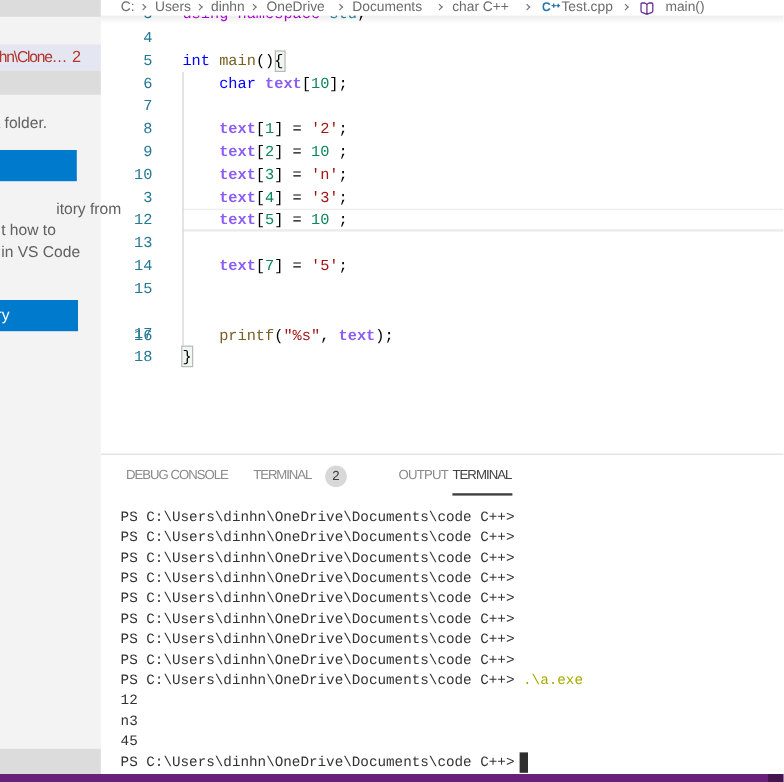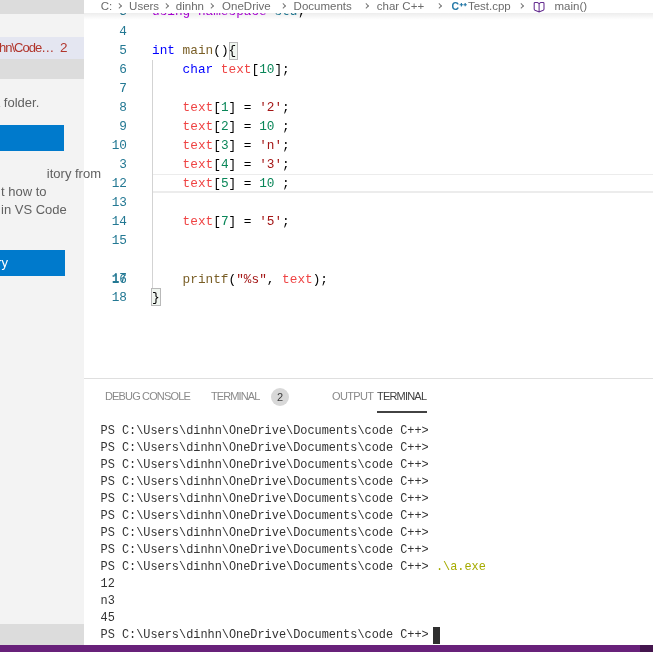--- a/index.html
+++ b/index.html
@@ -17,21 +17,21 @@
 
 #status { left:0; top:645px; width:653px; height:7px; background:#68217a; }
 
 #editor { left:84px; top:0; width:569px; height:373px; background:#ffffff; overflow:hidden; }
 .cl { position:absolute; left:0; width:569px; height:19px; line-height:19px; font-family:"Liberation Mono",monospace; font-size:12.75px; white-space:pre; color:#000000; }
 .ln { position:absolute; left:0; top:0; width:43px; text-align:right; color:#237893; }
 .ct { position:absolute; left:68px; top:0; }
 .kw { color:#0000ff; }
 .ctl { color:#af00db; }
 .typ { color:#267f99; }
-.var { color:#ef4444; }
+.var { color:#8b5cf6;font-weight:bold; }
 .fn { color:#795e26; }
 .num { color:#098658; }
 .str { color:#a31515; }
 #guide { left:152px; top:60px; width:1px; height:228px; background:#d3d3d3; }
 #clt { left:152px; top:173.8px; width:501px; height:1.4px; background:#ececec; }
 #clb { left:152px; top:191.3px; width:501px; height:1.4px; background:#ececec; }
 .bm { position:absolute; border:1px solid #b9b9b9; background:rgba(0,100,0,0.06); }
 
 #bc { left:84px; top:0; width:569px; height:13px; background:#ffffff; }
 .bseg { position:absolute; top:0; height:13px; line-height:13px; font-size:11.5px; color:#6b6b6b; white-space:pre; }
@@ -119,21 +119,21 @@
 <div class="tl" style="top:559px;">PS C:\Users\dinhn\OneDrive\Documents\code C++&gt; <span class="exe">.\a.exe</span></div>
 <div class="tl" style="top:576px;">12</div>
 <div class="tl" style="top:593px;">n3</div>
 <div class="tl" style="top:610px;">45</div>
 <div class="tl" style="top:627px;">PS C:\Users\dinhn\OneDrive\Documents\code C++&gt;</div>
 </div>
 <div class="abs" id="cursor"></div>
 
 <div class="abs" id="sb"></div>
 <div class="abs" id="sb-top"></div>
-<div class="abs" id="sb-row"><span style="position:absolute; left:-1px; letter-spacing:-1.0px;">hn\Code…</span><span style="position:absolute; left:60px; font-size:13.5px;">2</span></div>
+<div class="abs" id="sb-row"><span style="position:absolute; left:-1px; letter-spacing:-1.0px;">hn\Clone…</span><span style="position:absolute; left:60px; font-size:13.5px;">2</span></div>
 <div class="abs" id="sb-band"></div>
 <div class="abs sbtxt" style="left:-7px; top:95px; width:100px;">a folder.</div>
 <div class="abs btn" style="left:-140px; top:125px; width:204px; height:26px;"></div>
 <div class="abs sbtxt" style="left:1px; top:165.5px; width:100px;text-align:right;">itory from</div>
 <div class="abs sbtxt" style="left:1px; top:183.5px; width:100px;">t how to</div>
 <div class="abs sbtxt" style="left:1px; top:201.5px; width:100px;">in VS Code</div>
 <div class="abs btn" style="left:-140px; top:250px; width:205px; height:26px; line-height:26px;">
     <span style="position:absolute; right:57px;">Clone Repository</span>
   </div>
 <div class="abs" id="sb-bot"></div>

